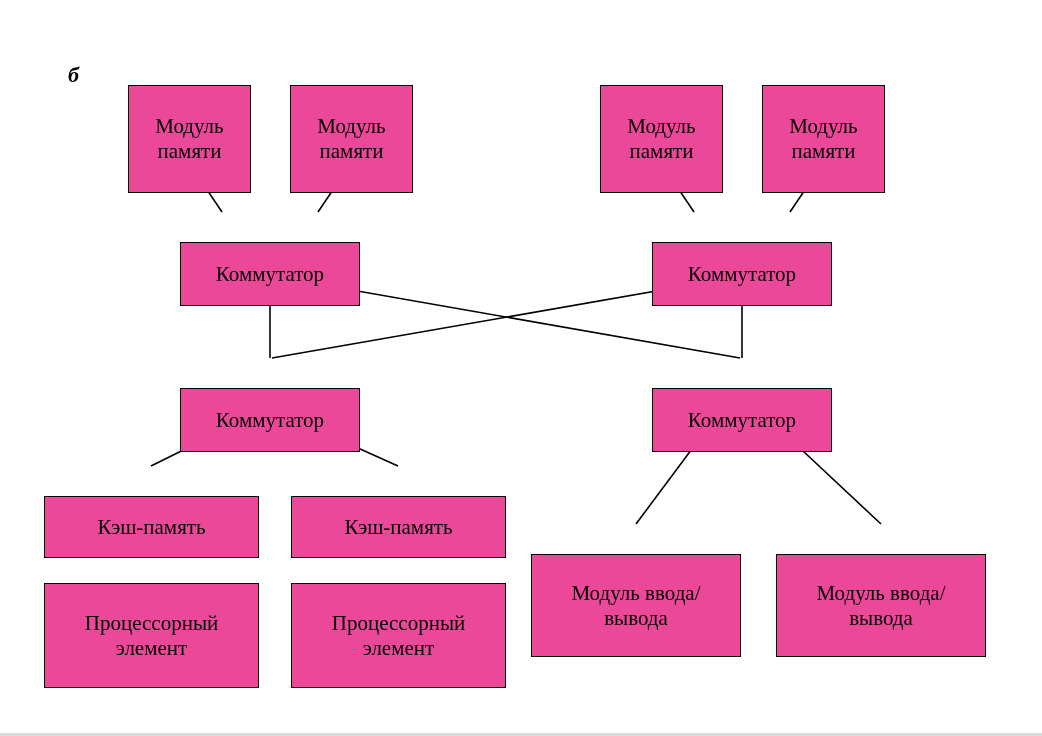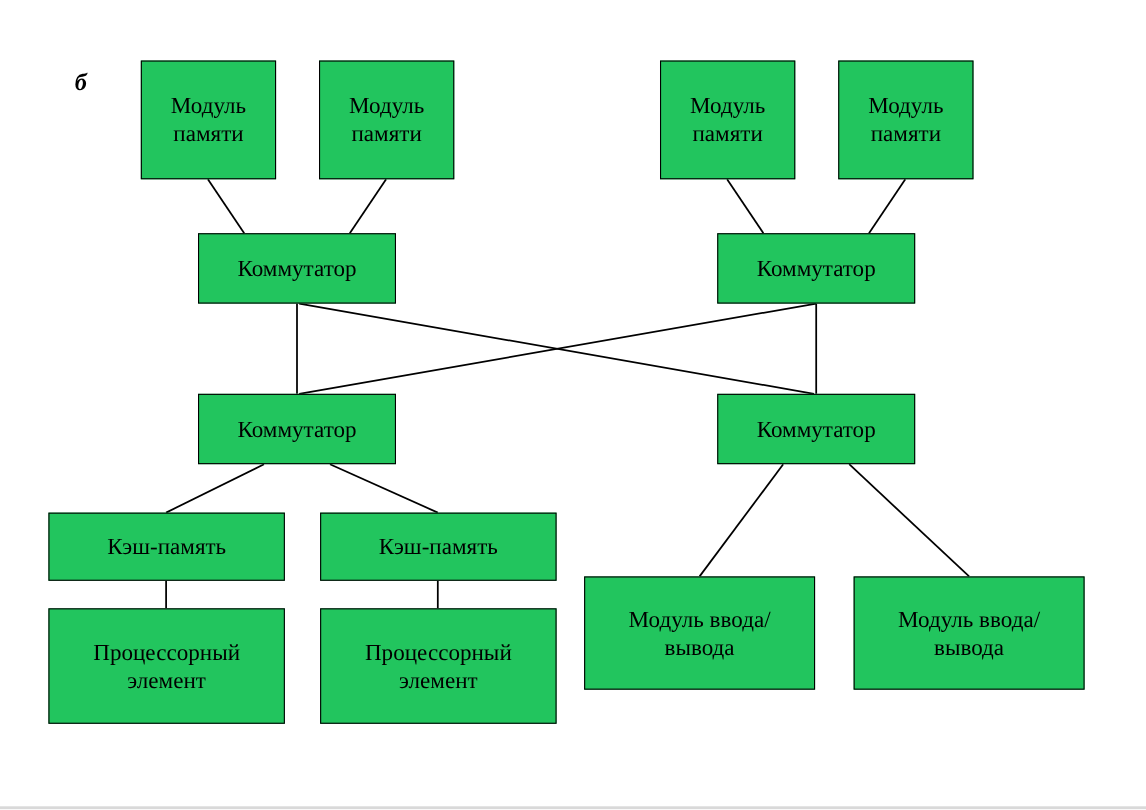--- a/index.html
+++ b/index.html
@@ -22,30 +22,31 @@
     left: 0;
     top: 0;
     width: 1042px;
     height: 736px;
     pointer-events: none;
   }
   .node {
     position: absolute;
     box-sizing: border-box;
     border: 1.6px solid #000000;
-    background: #22c55e;
+    background: #ec4899;
     display: flex;
     align-items: center;
     justify-content: center;
     text-align: center;
     line-height: 1.18;
     color: #000000;
     font-size: 21px;
     padding: 2px 4px;
     white-space: pre-line;
+    margin-top: 30px;
   }
   .panel-label {
     position: absolute;
     font-style: italic;
     font-weight: bold;
     font-size: 22px;
     color: #000000;
   }
   .bottom-rule {
     position: absolute;

